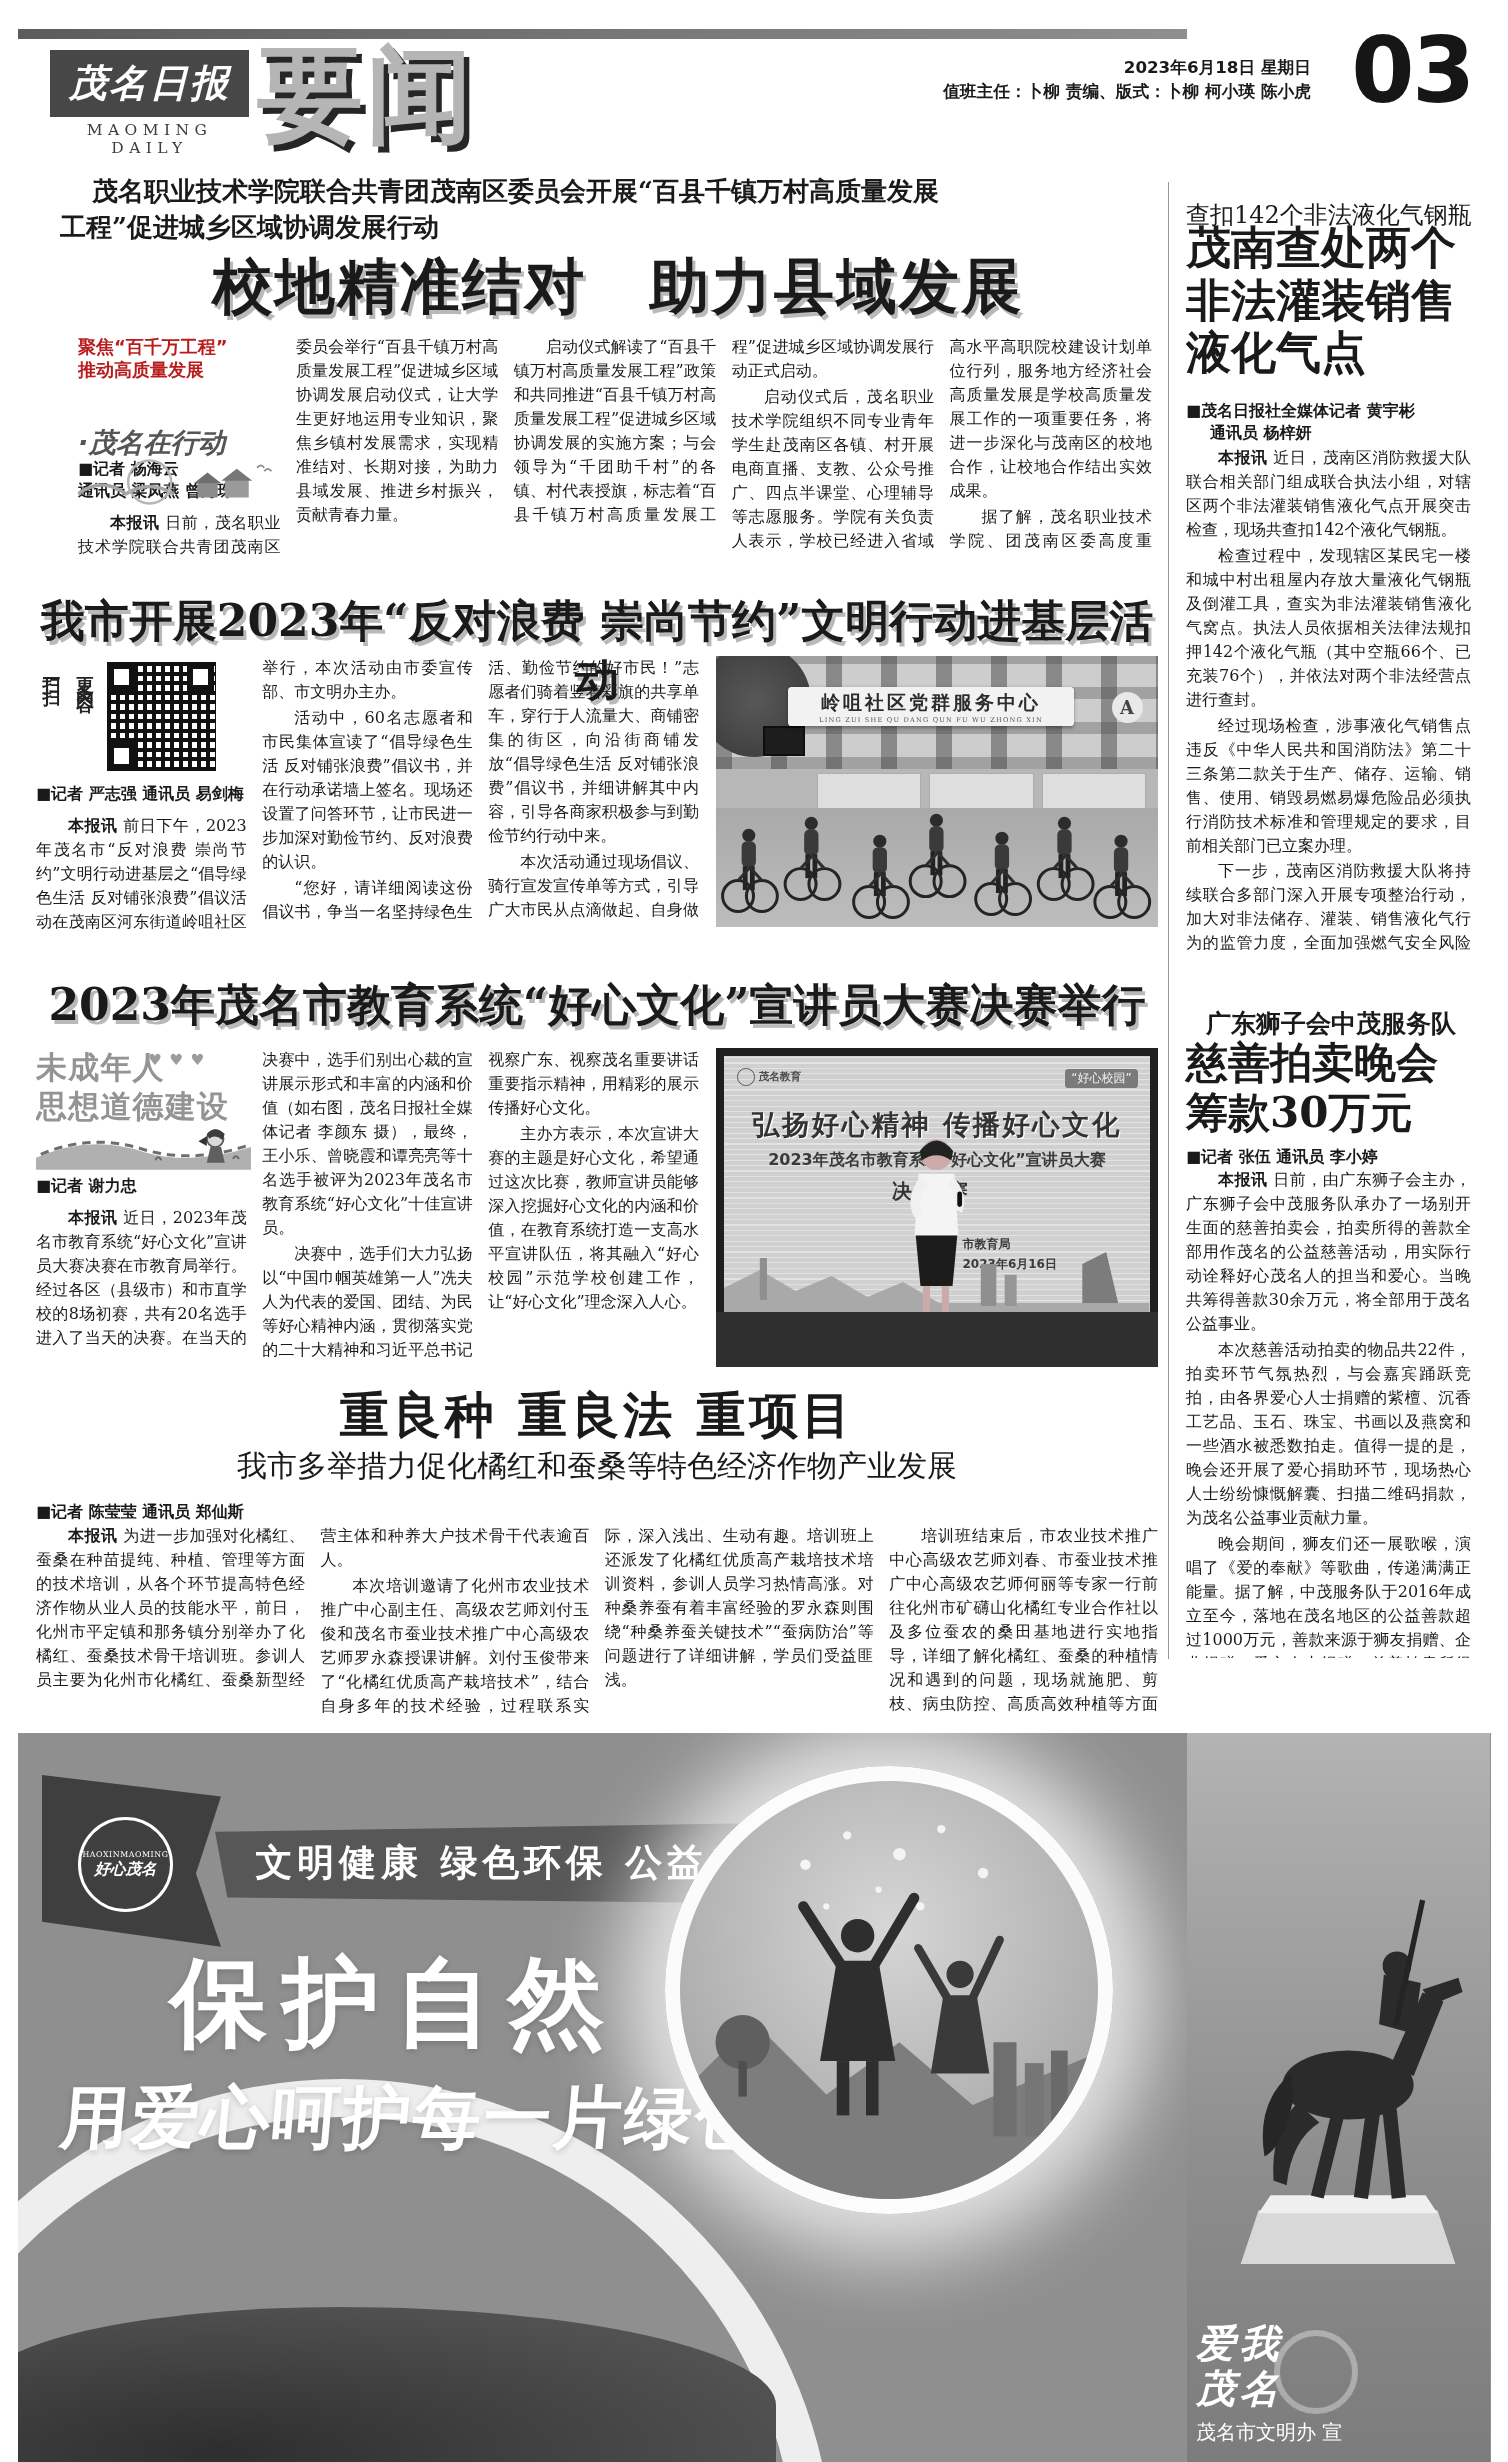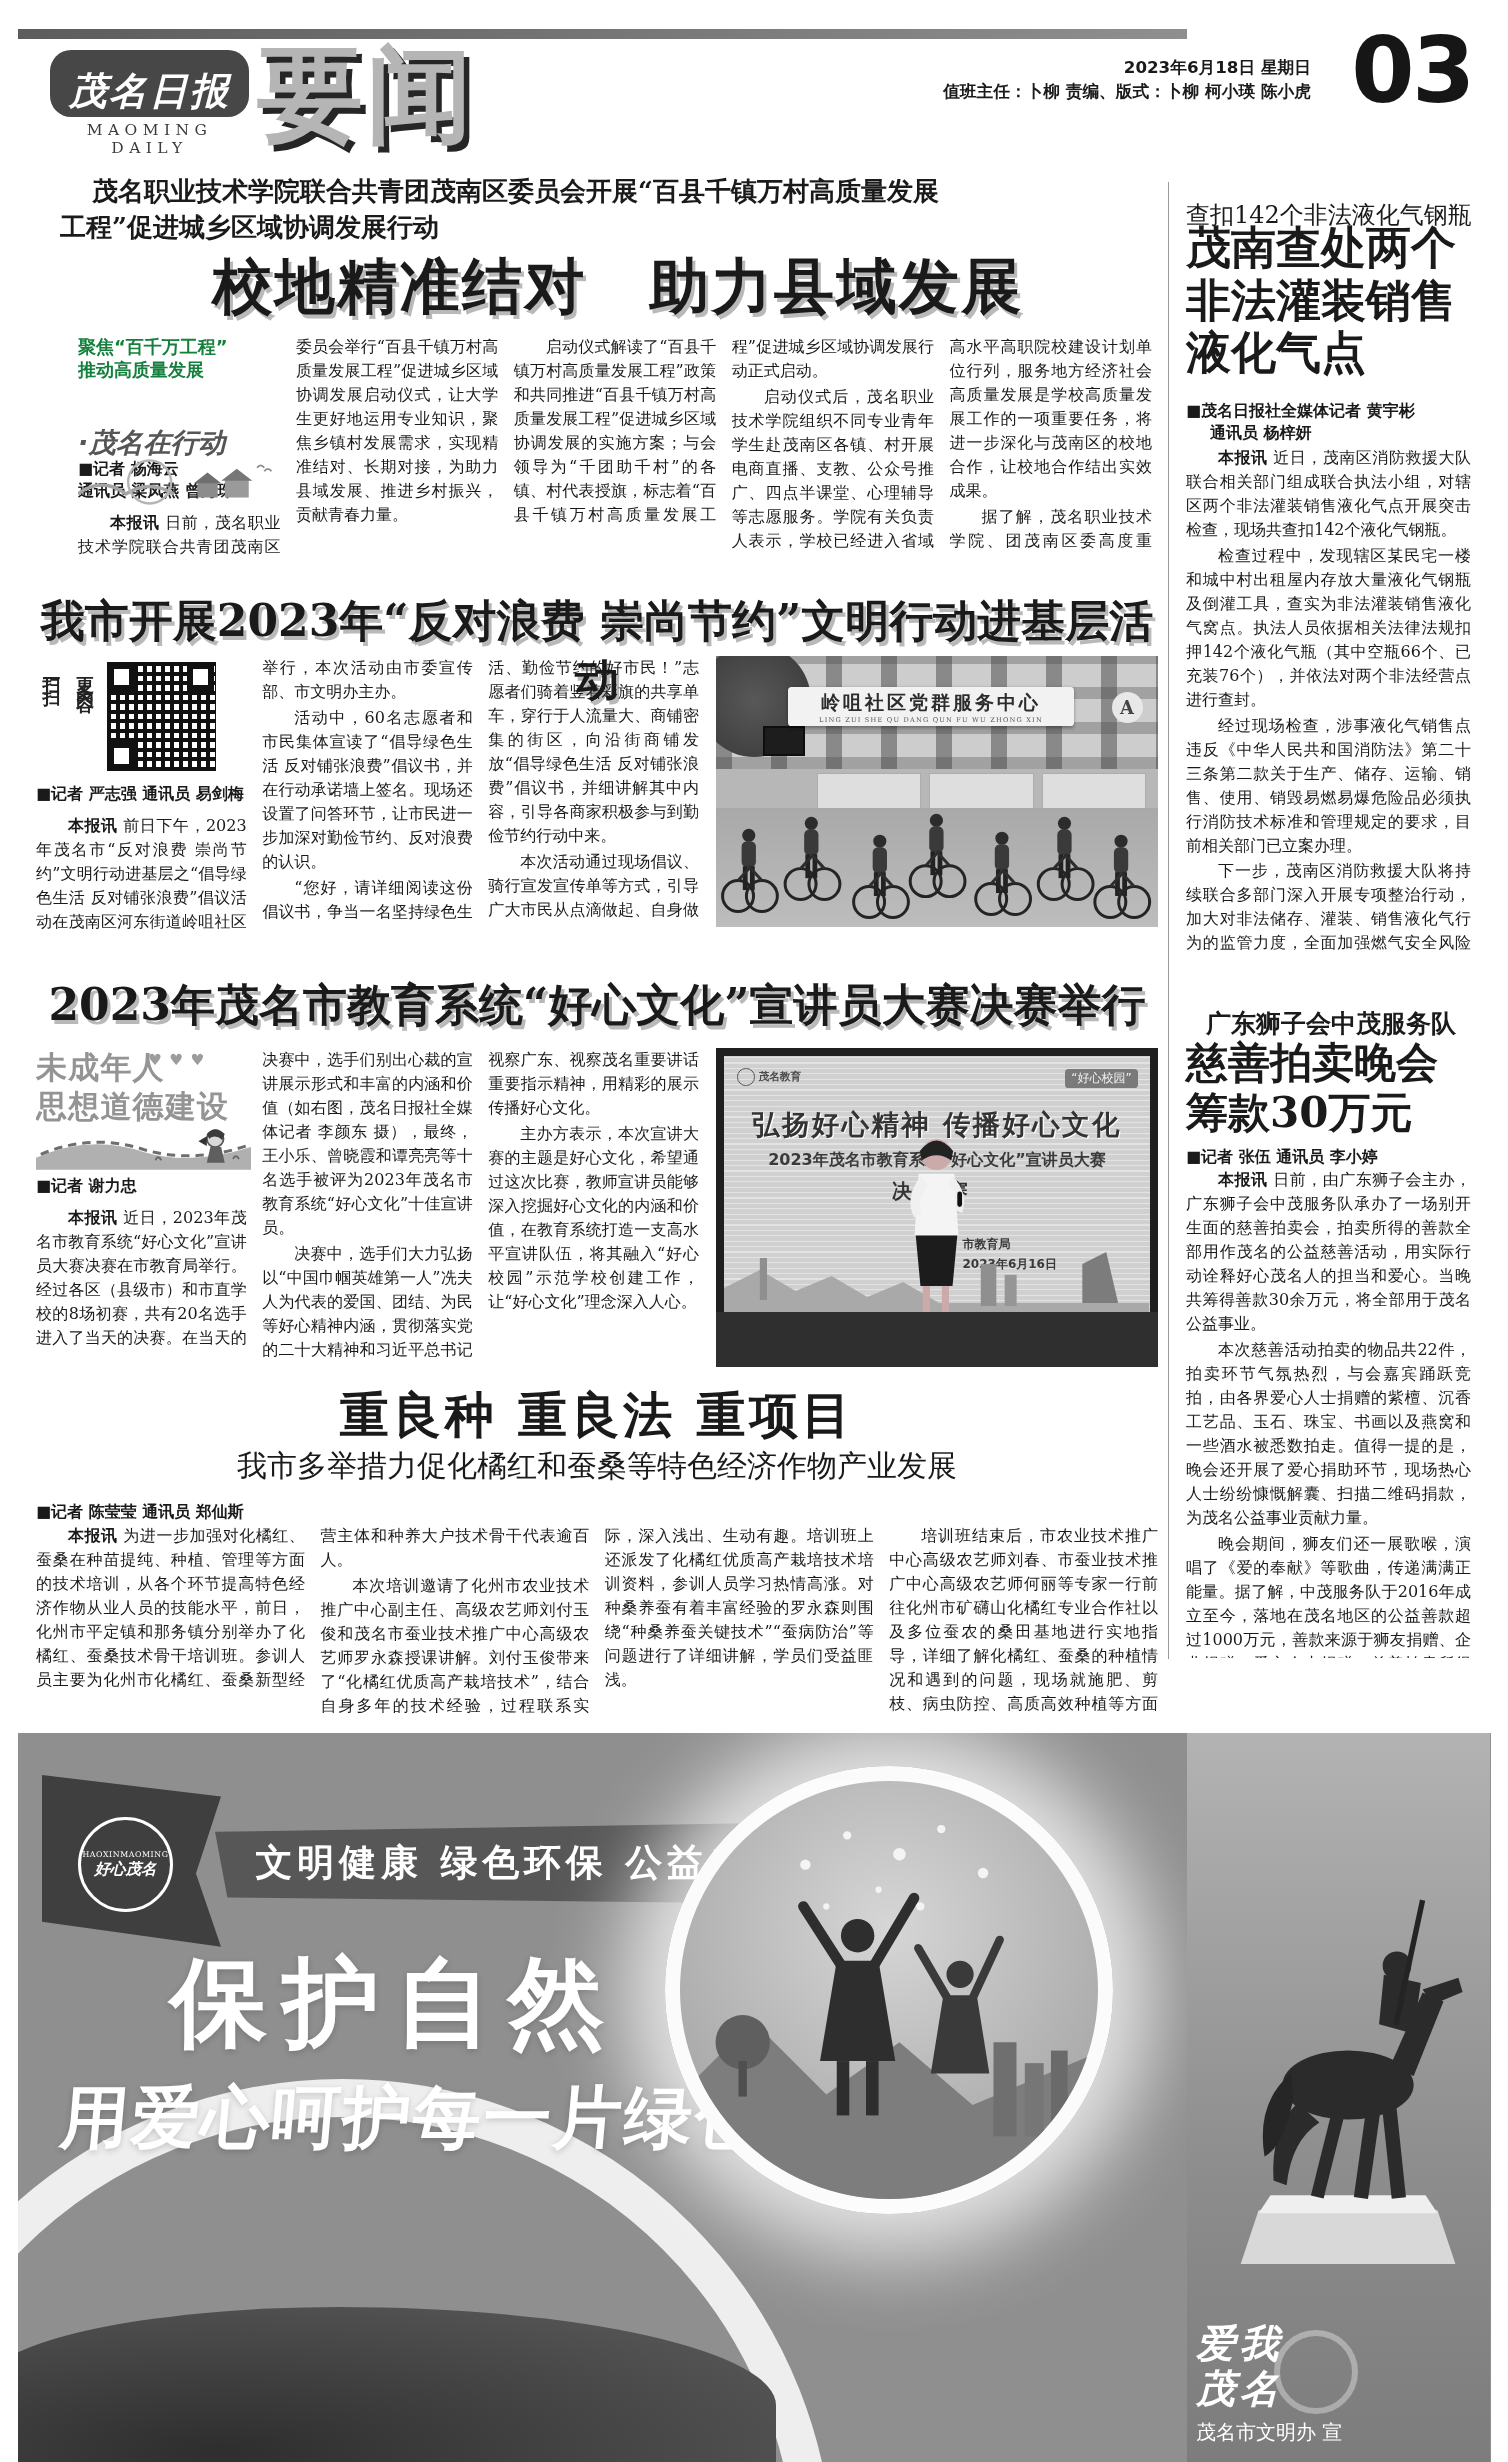--- a/index.html
+++ b/index.html
@@ -5,21 +5,21 @@
   html,body{margin:0;padding:0;}
   body{width:1508px;height:2462px;position:relative;background:#fff;overflow:hidden;
        font-family:"DejaVu Serif","Liberation Serif",serif;color:#1a1a1a;}
   .abs{position:absolute;}
   .serif{font-family:"DejaVu Serif","Liberation Serif",serif;}
   p{margin:0 0 1.8px 0;text-indent:2em;text-align:justify;}
   b{font-family:"DejaVu Sans","Liberation Sans",sans-serif;}
 
   
   .mh-bar{left:18px;top:29px;width:1169px;height:9.5px;background:linear-gradient(90deg,#5c5c5c,#8f8f8f);}
-  .mh-logo{left:50px;top:50px;width:199px;height:67px;background:#474747;display:flex;align-items:flex-end;justify-content:center;border-radius:21px;}
+  .mh-logo{left:50px;top:50px;width:199px;height:67px;background:#474747;display:flex;align-items:center;justify-content:center;}
   .mh-logo span{color:#fff;font-size:38px;font-weight:bold;font-style:italic;letter-spacing:2.4px;}
   .mh-en{left:50px;top:121px;width:199px;text-align:center;font-size:15.5px;letter-spacing:5.4px;color:#3c3c3c;}
   .mh-section{left:257px;top:24px;font-size:106px;font-weight:bold;color:#b5b5b5;
       text-shadow:5.4px 6px 0 #262626;letter-spacing:3.6px;
       font-family:"DejaVu Sans","Liberation Sans",sans-serif;}
   .mh-meta{right:197px;top:55px;text-align:right;font-weight:bold;font-size:16.7px;line-height:1.45;
       font-family:"DejaVu Sans","Liberation Sans",sans-serif;}
   .mh-page{right:35px;top:18px;font-size:91px;font-weight:600;letter-spacing:-2.4px;color:#161616;
       font-family:"DejaVu Sans","Liberation Sans",sans-serif;}
 
@@ -40,21 +40,21 @@
           font-weight:bold;font-size:18px;letter-spacing:6px;color:#222;}
   .qr{width:109px;height:109px;position:relative;background:
       repeating-linear-gradient(90deg,#111 0 4.2px,transparent 4.2px 9px),
       repeating-linear-gradient(0deg,#111 0 4.2px,#fff 4.2px 9.5px);outline:3.6px solid #fff;}
   .qr i{position:absolute;width:27.4px;height:27.4px;border:6.6px solid #111;background:#fff;box-sizing:border-box;}
   .qr i.tl{left:1.2px;top:1.2px;} .qr i.tr{right:1.2px;top:1.2px;} .qr i.bl{left:1.2px;bottom:1.2px;}
 
   
   .promo{break-inside:avoid;height:118px;position:relative;margin-bottom:3.6px;}
   .promo .p1,.promo .p2{font-family:"DejaVu Sans","Liberation Sans",sans-serif;font-weight:bold;
-      color:#15803d;font-size:18px;text-indent:0;line-height:1.3;}
+      color:#b91c1c;font-size:18px;text-indent:0;line-height:1.3;}
   .promo .p3{font-family:"DejaVu Sans","Liberation Sans",sans-serif;font-weight:bold;color:#555;
       font-size:27.4px;font-style:italic;text-indent:0;line-height:1.1;margin-top:46px;}
 
   
   .moral{break-inside:avoid;height:122px;position:relative;margin-bottom:2.4px;}
   .moral .m1,.moral .m2{font-family:"DejaVu Sans","Liberation Sans",sans-serif;font-weight:bold;
       color:#949494;font-size:31px;line-height:1.25;text-indent:0;letter-spacing:1.2px;}
   .moral .hearts{position:absolute;right:41px;top:0;color:#9c9c9c;font-size:15.5px;letter-spacing:1.2px;}
 
   

